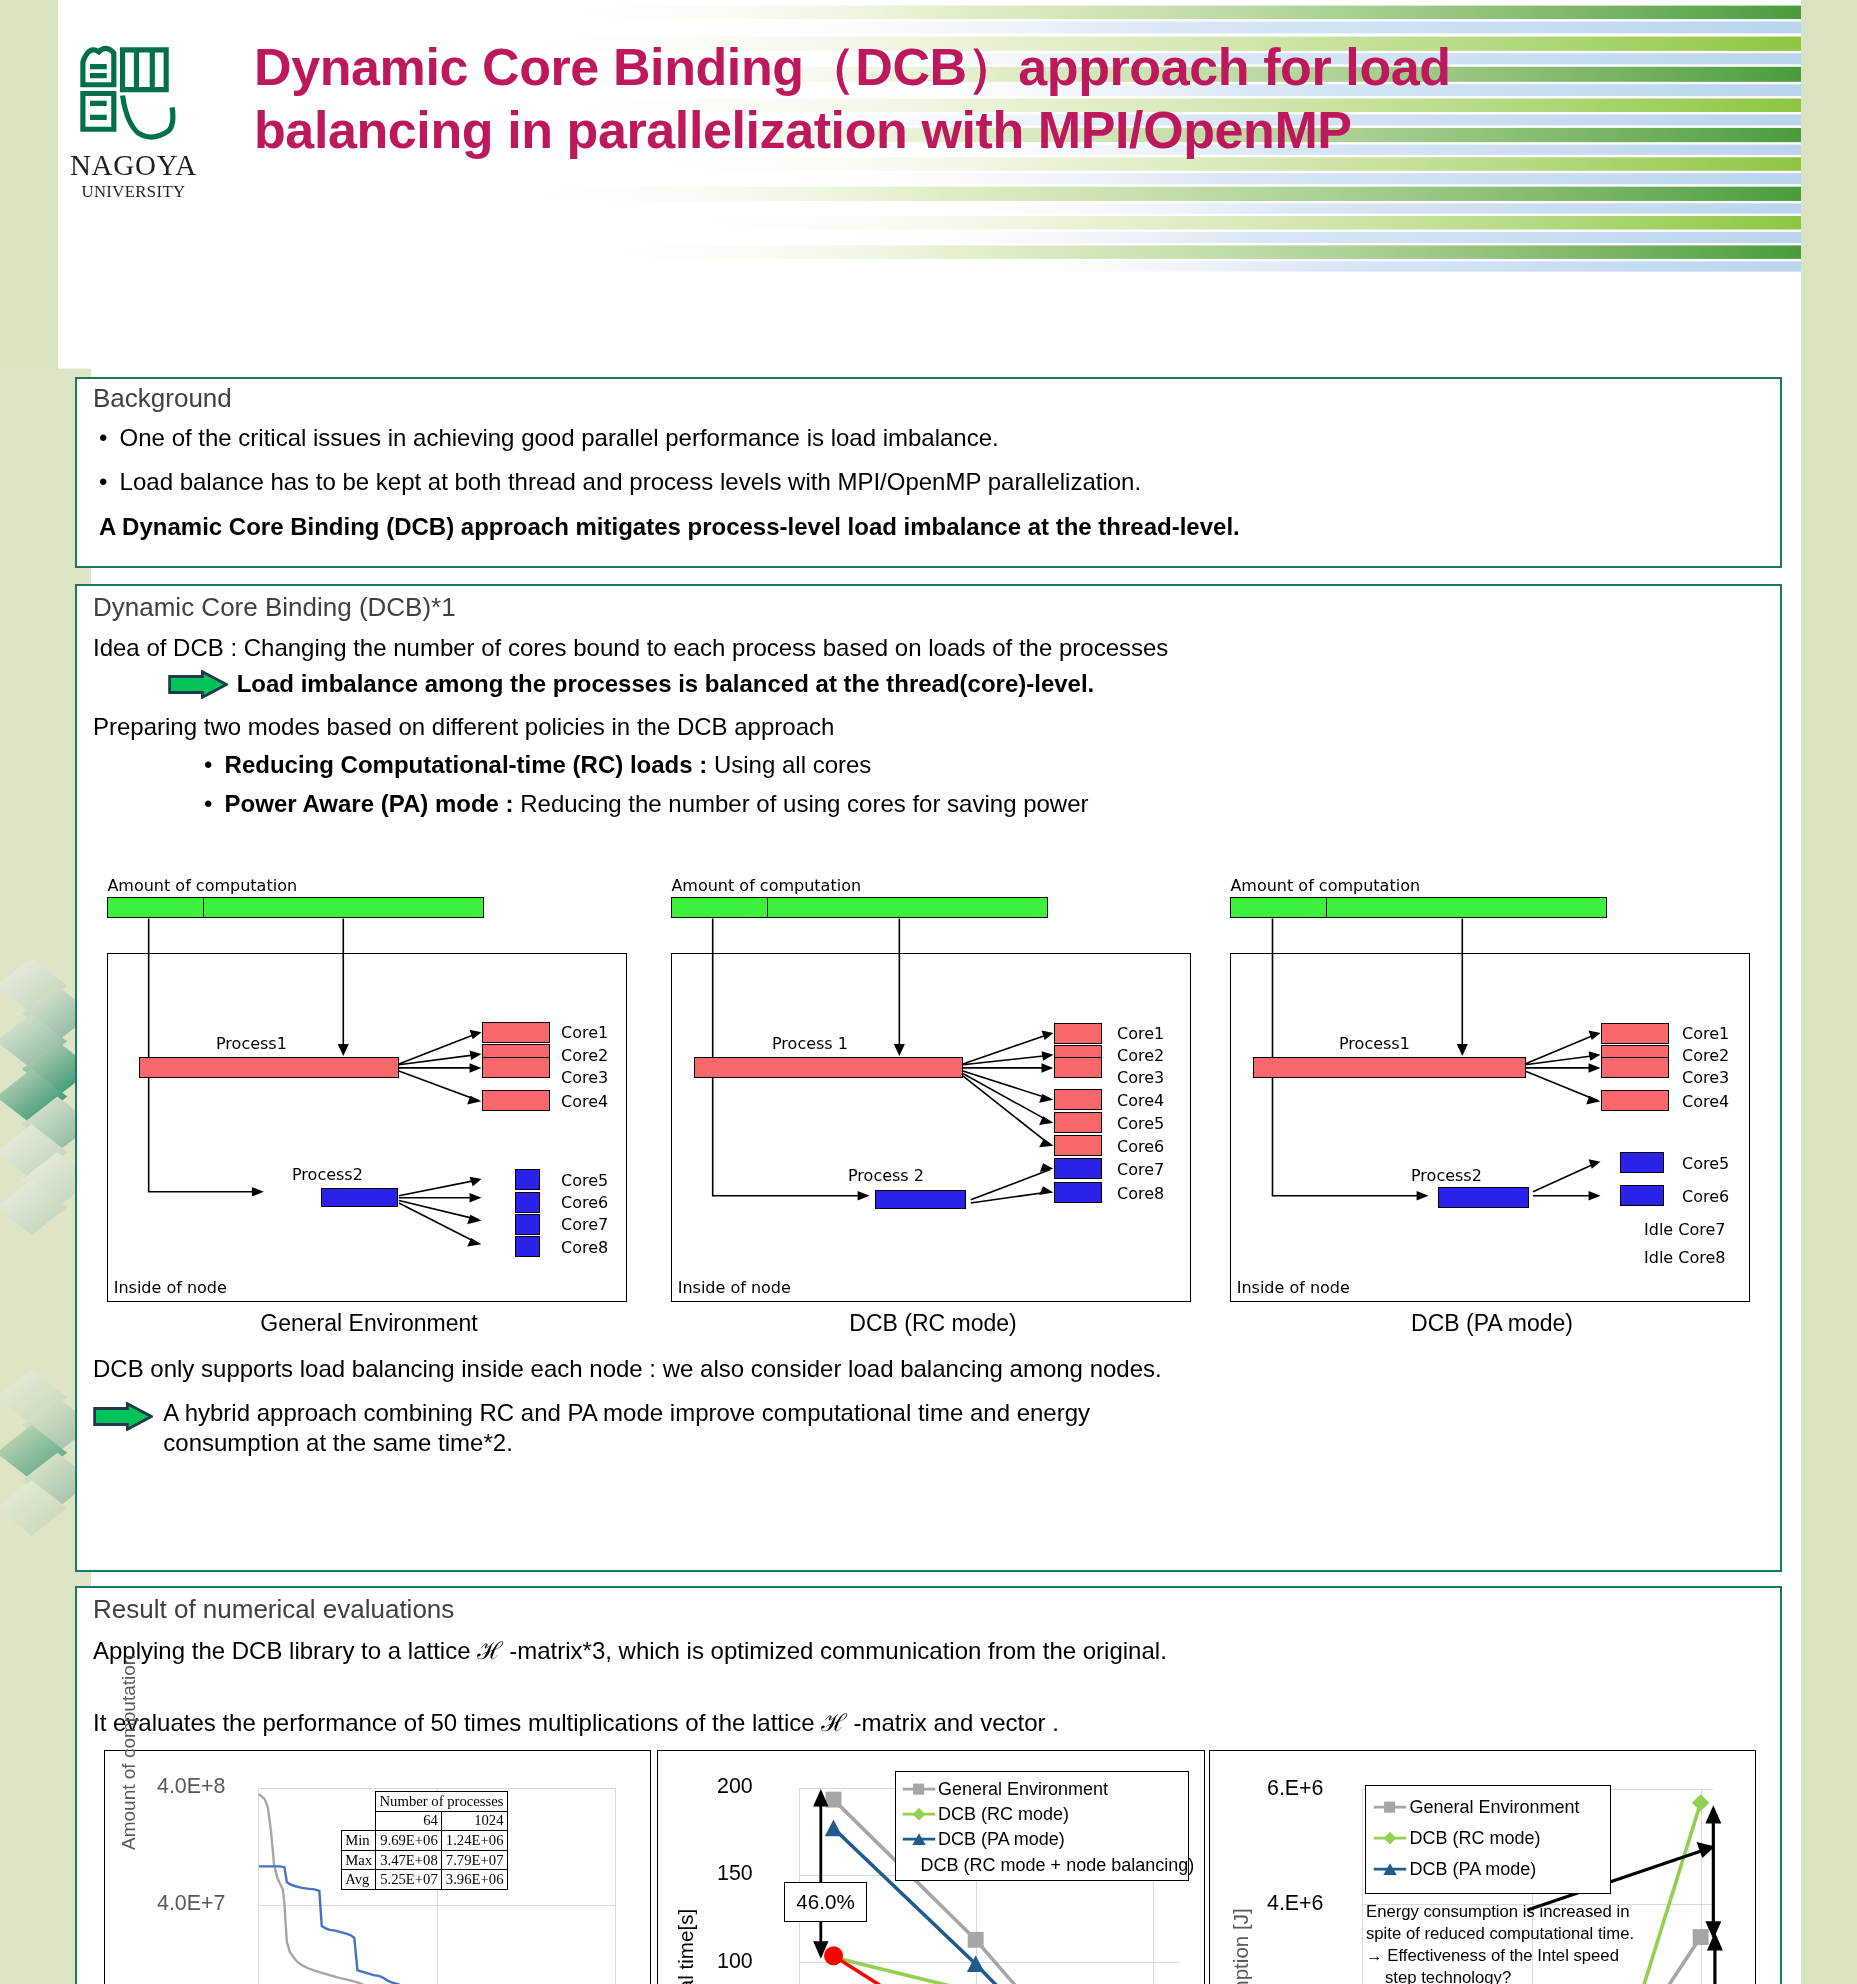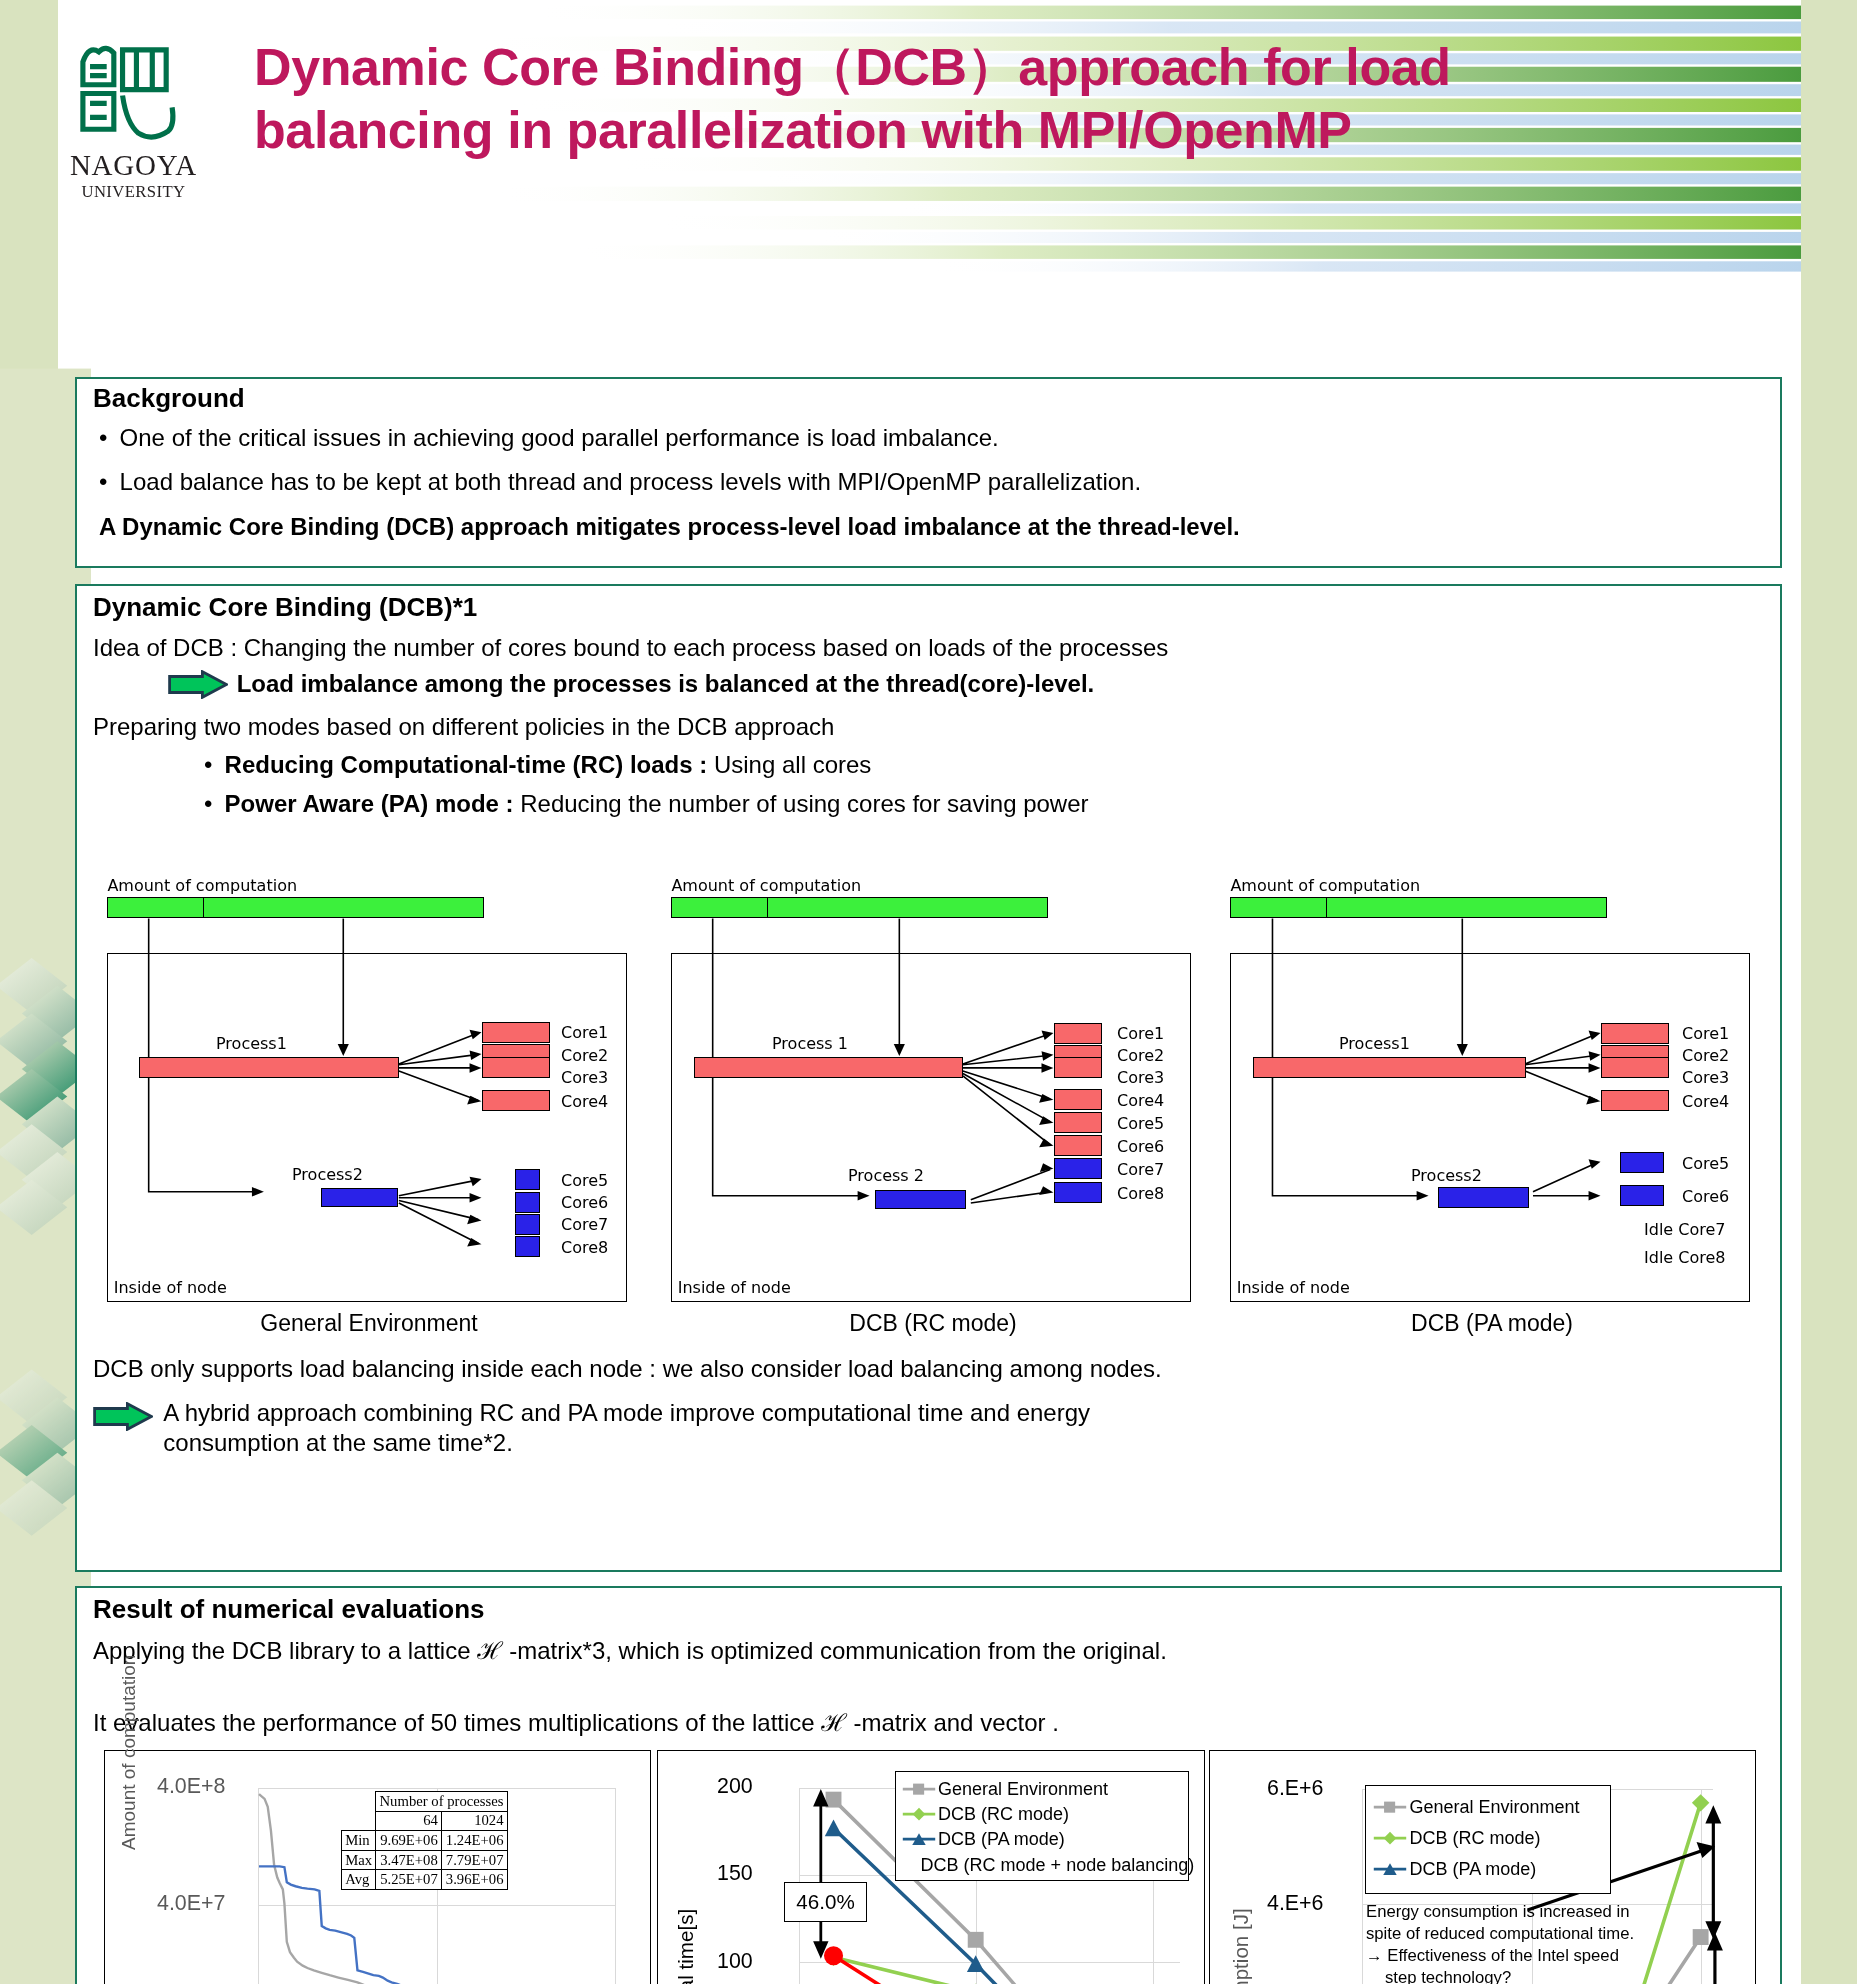--- a/index.html
+++ b/index.html
@@ -48,21 +48,21 @@
   }
   .authors b{font-weight:bold;}
   .authors span.small{font-size:23px;}
 
   
   .box{
     position:absolute;border:2px solid #1a7a5e;background:#fff;
     box-sizing:border-box;
   }
   .box-h{
-    color:#000000;font-weight:bold;font-size:26px;
+    color:#404040;font-weight:normal;font-size:26px;
   }
   .body-t{font-size:24px;color:#000;line-height:1.26;}
   .bullet-row{display:flex;}
   .bullet-dot{width:20.6px;flex:none;}
 
   
   .garrow{display:inline-block;position:relative;vertical-align:middle;}
   .garrow svg{display:block;}
 
   

